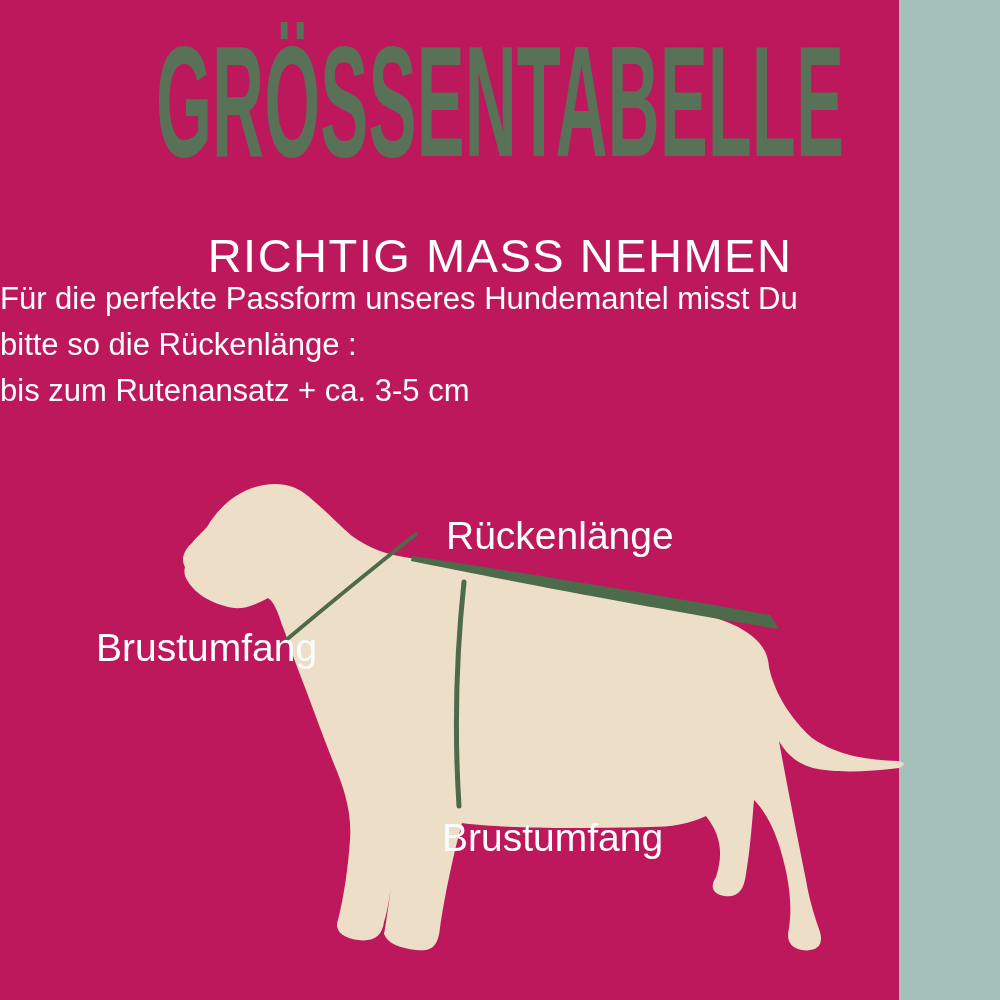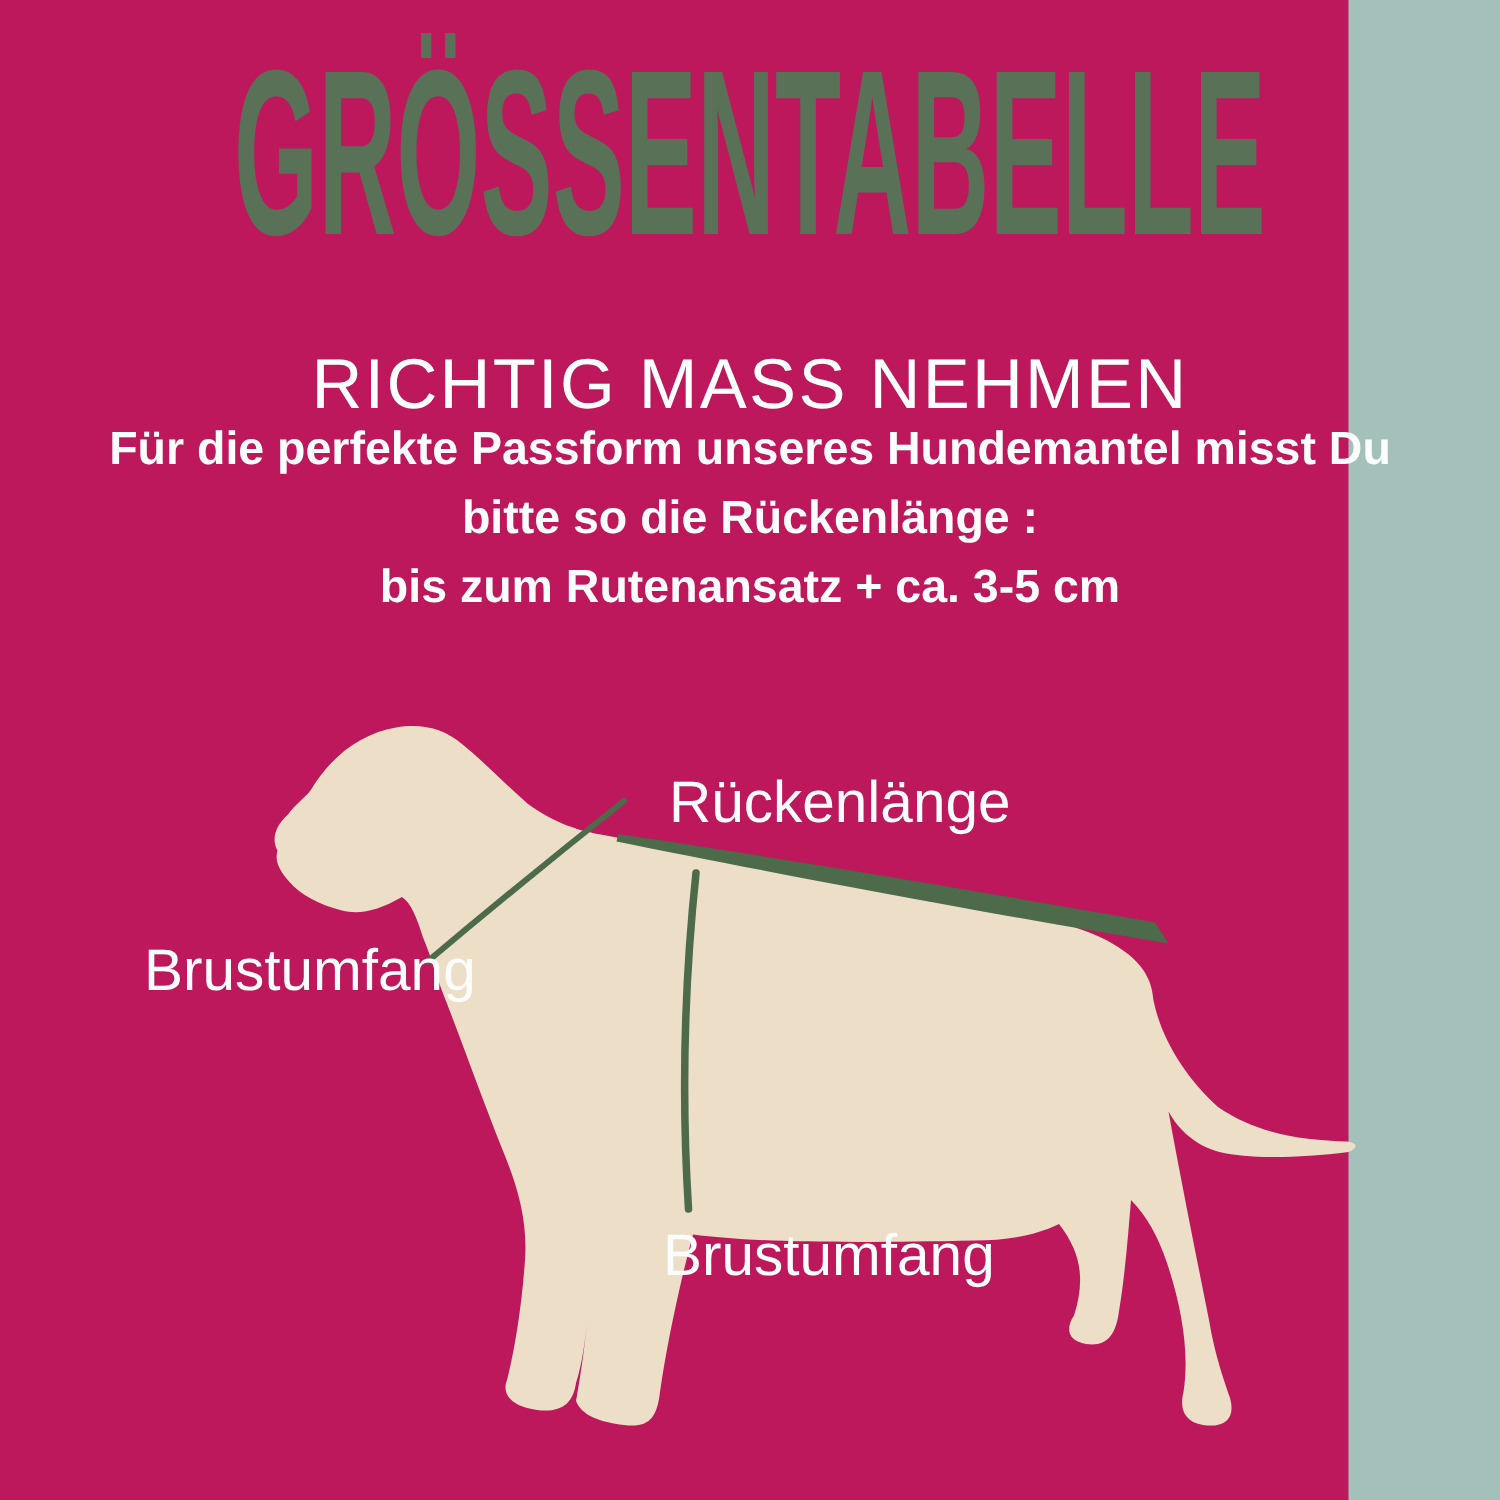--- a/index.html
+++ b/index.html
@@ -28,25 +28,24 @@
     text-align:center;
     color:#fdfffe;
     font-size:47px;
     font-weight:400;
     letter-spacing:1.5px;
     white-space:nowrap;
     margin-top:32px;
   }
   .intro{
     position:absolute;top:276px;left:0;width:1000px;
-    text-align:center;
     color:#fbfdfc;
     font-size:31px;
     line-height:46px;
-    font-weight:700;
+    font-weight:400;
   }
   .diagram-svg{
     position:absolute;top:0;left:0;width:1000px;height:1000px;
   }
   .measure-label{
     position:absolute;
     color:#fbfdfc;
     font-size:39px;
     font-weight:400;
     white-space:nowrap;

